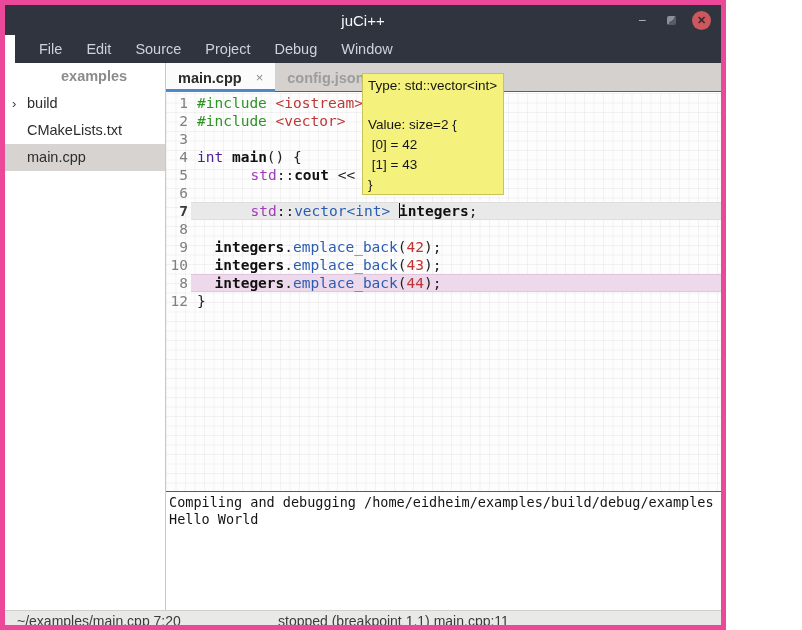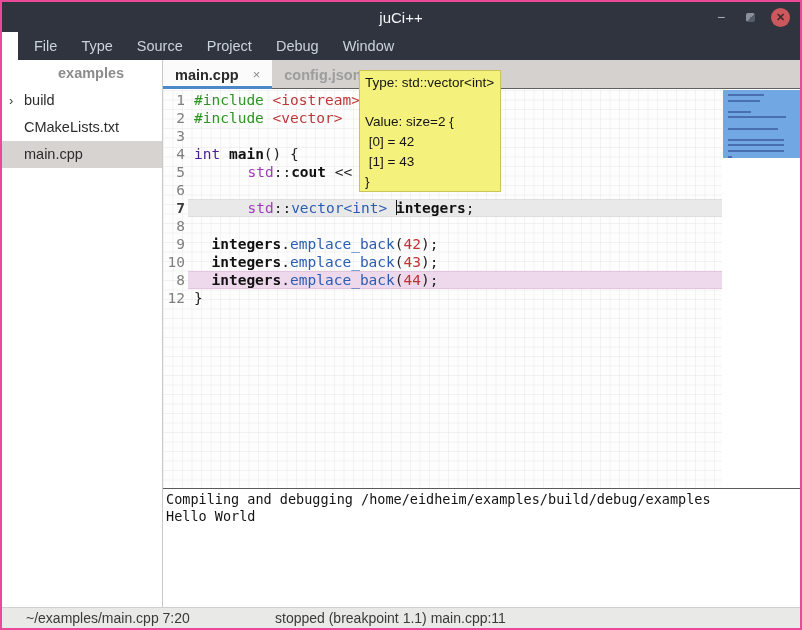--- a/index.html
+++ b/index.html
@@ -1,29 +1,29 @@
 <!DOCTYPE html>
 <html><head>
 <meta charset="utf-8">
 <style>
   * { margin:0; padding:0; box-sizing:border-box; }
   html,body { width:802px; height:630px; }
   body { font-family:"Liberation Sans", sans-serif; background:#ffffff; }
-  .window { position:relative; width:802px; height:630px; border:2px solid #ec4899; overflow:hidden; background:#ffffff; }
+  .window { position:relative; width:726px; height:630px; border:5px solid #ec4899; overflow:hidden; background:#ffffff; }
 
   
   .titlebar { position:absolute; left:0; top:0; width:100%; height:30px; background:#2f343f; display:flex; align-items:center; justify-content:center; }
   .title { color:#f4f6f8; font-size:15px; }
   .winbtns { position:absolute; right:10px; top:0; height:30px; display:flex; align-items:center; gap:16px; }
   .btn-min { width:18px; height:18px; display:flex; align-items:center; justify-content:center; color:#aab1bd; font-size:14px; }
   .btn-restore { width:9px; height:9px; border-radius:2px; background:linear-gradient(135deg,#8a919c 50%,#565d6a 50%); }
   .btn-close { width:19px; height:19px; border-radius:50%; background:#cc575d; display:flex; align-items:center; justify-content:center; color:#3b2a2e; font-size:11px; font-weight:bold; }
 
   
-  .menubar { position:absolute; left:16px; top:30px; width:100%; height:28px; background:#2f343f; display:flex; align-items:flex-start; padding-left:8px; }
+  .menubar { position:absolute; left:10px; top:30px; width:100%; height:28px; background:#2f343f; display:flex; align-items:flex-start; padding-left:16px; }
   .menu-item { color:#ccd3dd; font-size:14.5px; padding:0 8px; margin-right:8px; line-height:28px; }
 
   
   .sidebar { position:absolute; left:0; top:58px; width:160px; height:547px; background:#ffffff; }
   .sidebar-header { color:#8c8c8c; font-weight:bold; font-size:14.5px; padding:5px 0 6px 8px;margin-left:48px; }
   .tree-item { position:relative; height:27px; line-height:27px; font-size:14.5px; color:#2d2d2d; padding-left:22px; }
   .tree-item.selected { background:#d6d3d0; }
   .tree-chevron { position:absolute; left:7px; top:0; color:#3c3c3c; font-size:13px; }
   .divider-v { position:absolute; left:160px; top:58px; width:1px; height:547px; background:#c9c9c9; }
 
@@ -66,21 +66,21 @@
   .minimap-view { position:absolute; left:1px; top:0; width:80px; height:68px; background:#71a7e3; padding-top:4px; }
   .mini-bar { height:2px; margin:0 0 3.6px 5px; background:rgba(25,45,115,0.45); }
 
   
   .divider-h { position:absolute; left:0; top:428px; width:100%; height:1px; background:#5a5a5a; }
   .terminal { position:absolute; left:0; top:429px; width:100%; height:118px; background:#ffffff; padding:2px 0 2px 3px; }
   .terminal-line { font-family:"DejaVu Sans Mono", monospace; font-size:13.5px; line-height:17px; color:#141414; white-space:pre; }
 
   
   .statusbar { position:absolute; left:0; top:605px; width:100%; height:23px; background:#e9e9e7; border-top:1px solid #cfcfcf; font-size:14px; color:#3a3a3a; }
-  .status-left { position:absolute; left:24px; top:2px; }
+  .status-left { position:absolute; left:12px; top:2px; }
   .status-debug { position:absolute; left:273px; top:2px; }
   .bottom-edge { position:absolute; left:0; top:628px; width:100%; height:2px; background:#1b1e25; }
 
   
   .tooltip { position:absolute; left:357px; top:68px; background:#f4f17c; border:1px solid rgba(120,110,30,0.35); padding:2px 6px 0 5px; z-index:50; }
   .tooltip-line { font-size:13.5px; line-height:19.7px; color:#151515; white-space:pre; }
 </style>
 </head>
 <body>
 
@@ -90,21 +90,21 @@
     <span class="title">juCi++</span>
     <div class="winbtns">
       <span class="btn-min">−</span>
       <span class="btn-restore"></span>
       <span class="btn-close">✕</span>
     </div>
   </div>
 
   <div class="menubar">
       <span class="menu-item">File</span>
-      <span class="menu-item">Type</span>
+      <span class="menu-item">Edit</span>
       <span class="menu-item">Source</span>
       <span class="menu-item">Project</span>
       <span class="menu-item">Debug</span>
       <span class="menu-item">Window</span>
     </div>
 
   <div class="sidebar">
     <div class="sidebar-header">examples</div>
     <div id="tree-items">
         <div class="tree-item"><span class="tree-chevron">›</span><span>build</span></div>

